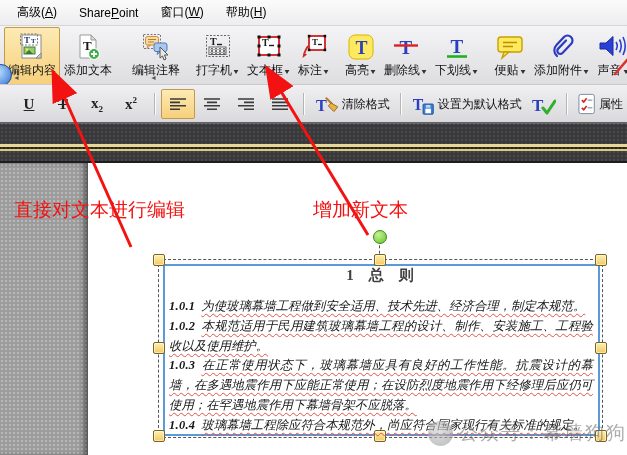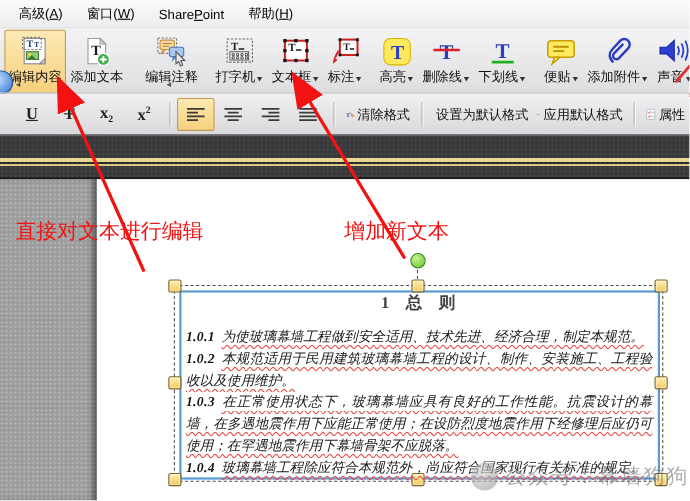--- a/index.html
+++ b/index.html
@@ -87,22 +87,22 @@
   .pencil-stack{position:absolute;right:-2px;top:32px;}
   .props-cut{display:flex;align-items:center;}
 </style>
 </head>
 <body>
 
 <div class="screen">
 
   <div class="menubar">
     <div class="menu-item"><span>高级(</span><span class="u">A</span><span>)</span></div>
+    <div class="menu-item"><span>Share</span><span class="u">P</span><span>oint</span></div>
     <div class="menu-item"><span>窗口(</span><span class="u">W</span><span>)</span></div>
-    <div class="menu-item"><span>Share</span><span class="u">P</span><span>oint</span></div>
     <div class="menu-item"><span>帮助(</span><span class="u">H</span><span>)</span></div>
   </div>
 
   <div class="toolbar1">
     <div class="half-circle"></div>
     <div style="width:12px"></div>
     <div class="grip"></div>
 
     <div class="tb-btn active">
       <span class="ic">
@@ -394,21 +394,20 @@
         <rect x="16" y="13" width="5" height="3" fill="#bcd6f2"></rect>
       </svg>
       <span class="tb2-label">设置为默认格式</span>
     </div>
 
     <div class="tb2-btn">
       <svg width="26" height="24" viewBox="0 0 26 24">
         <text x="2" y="19" font-family="Liberation Serif,serif" font-weight="bold" font-size="17" fill="#2a3fbf">T</text>
         <path d="M13,16 L17,21 L25,9" fill="none" stroke="#2fae2f" stroke-width="3" stroke-linecap="round" stroke-linejoin="round"></path>
       </svg>
-      <span class="tb2-label">应用默认格式</span>
     </div>
 
     <div class="sep" style="height:22px;margin:0 6px;"></div>
 
     <div class="tb2-btn props-cut">
       <svg width="20" height="24" viewBox="0 0 20 24">
         <rect x="2" y="2" width="16" height="20" rx="2" fill="#fff" stroke="#7a8aa0"></rect>
         <path d="M5,8 l2,2 l3,-4" fill="none" stroke="#d42020" stroke-width="1.6"></path>
         <path d="M11,8 h5" stroke="#9a9a9a" stroke-width="1.3"></path>
         <path d="M5,16 l2,2 l3,-4" fill="none" stroke="#d42020" stroke-width="1.6"></path>

